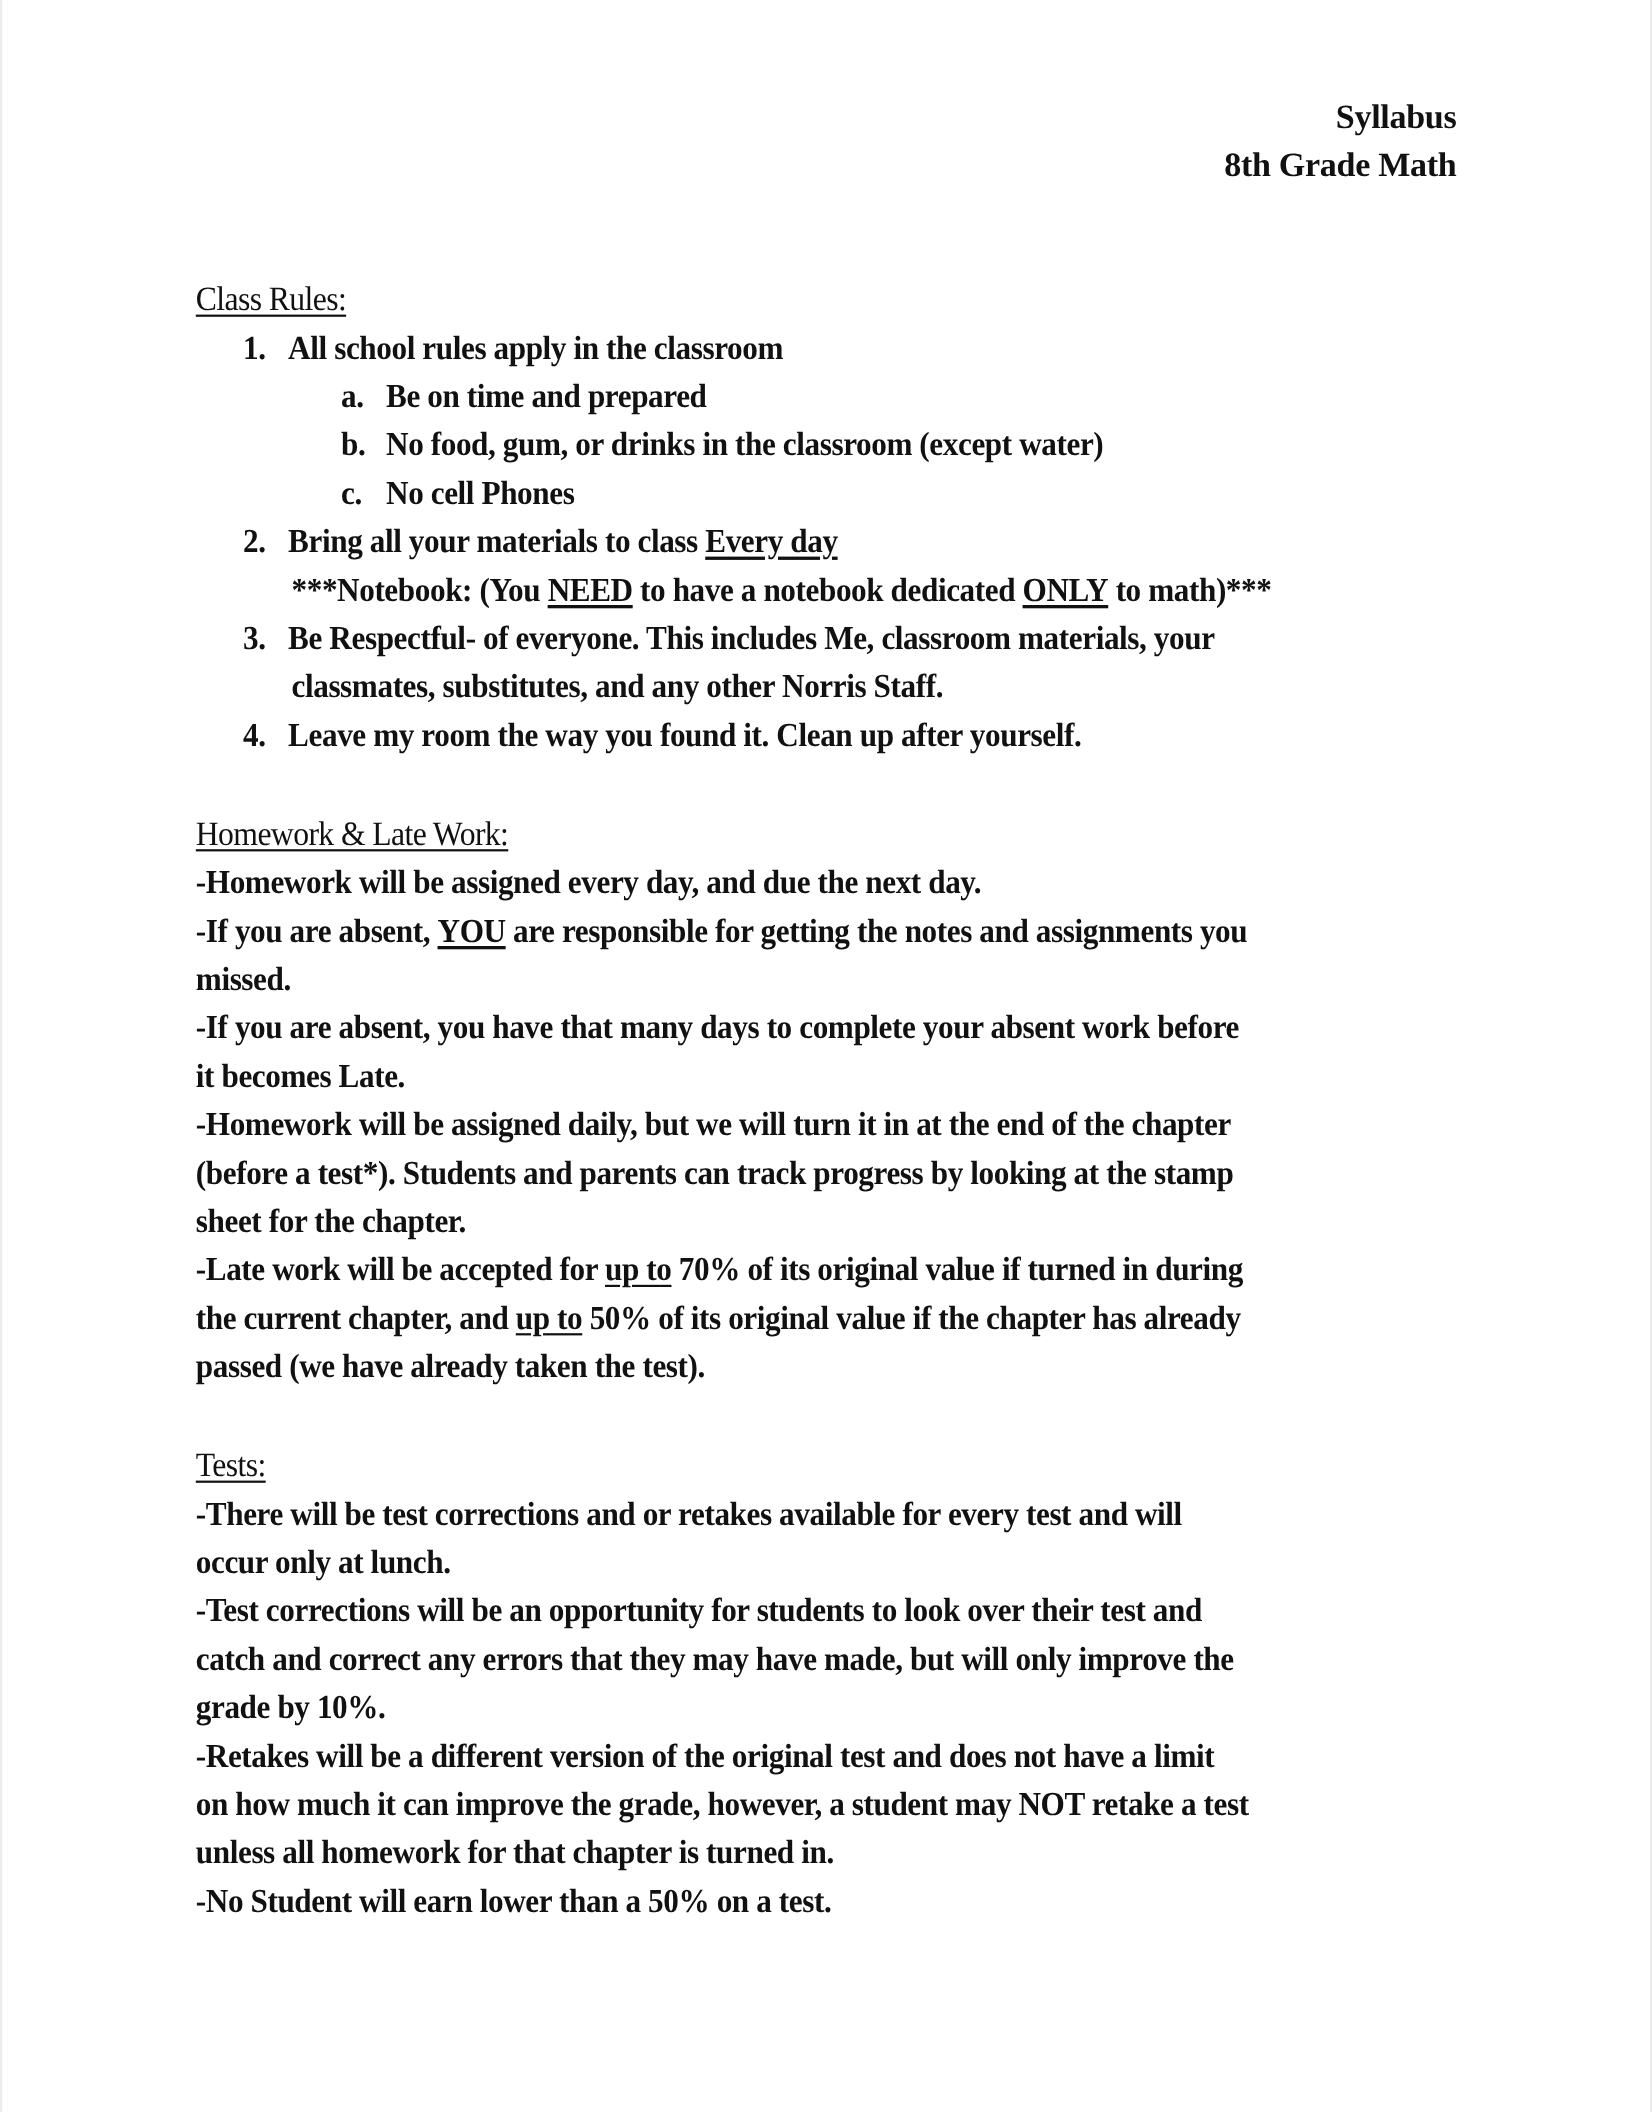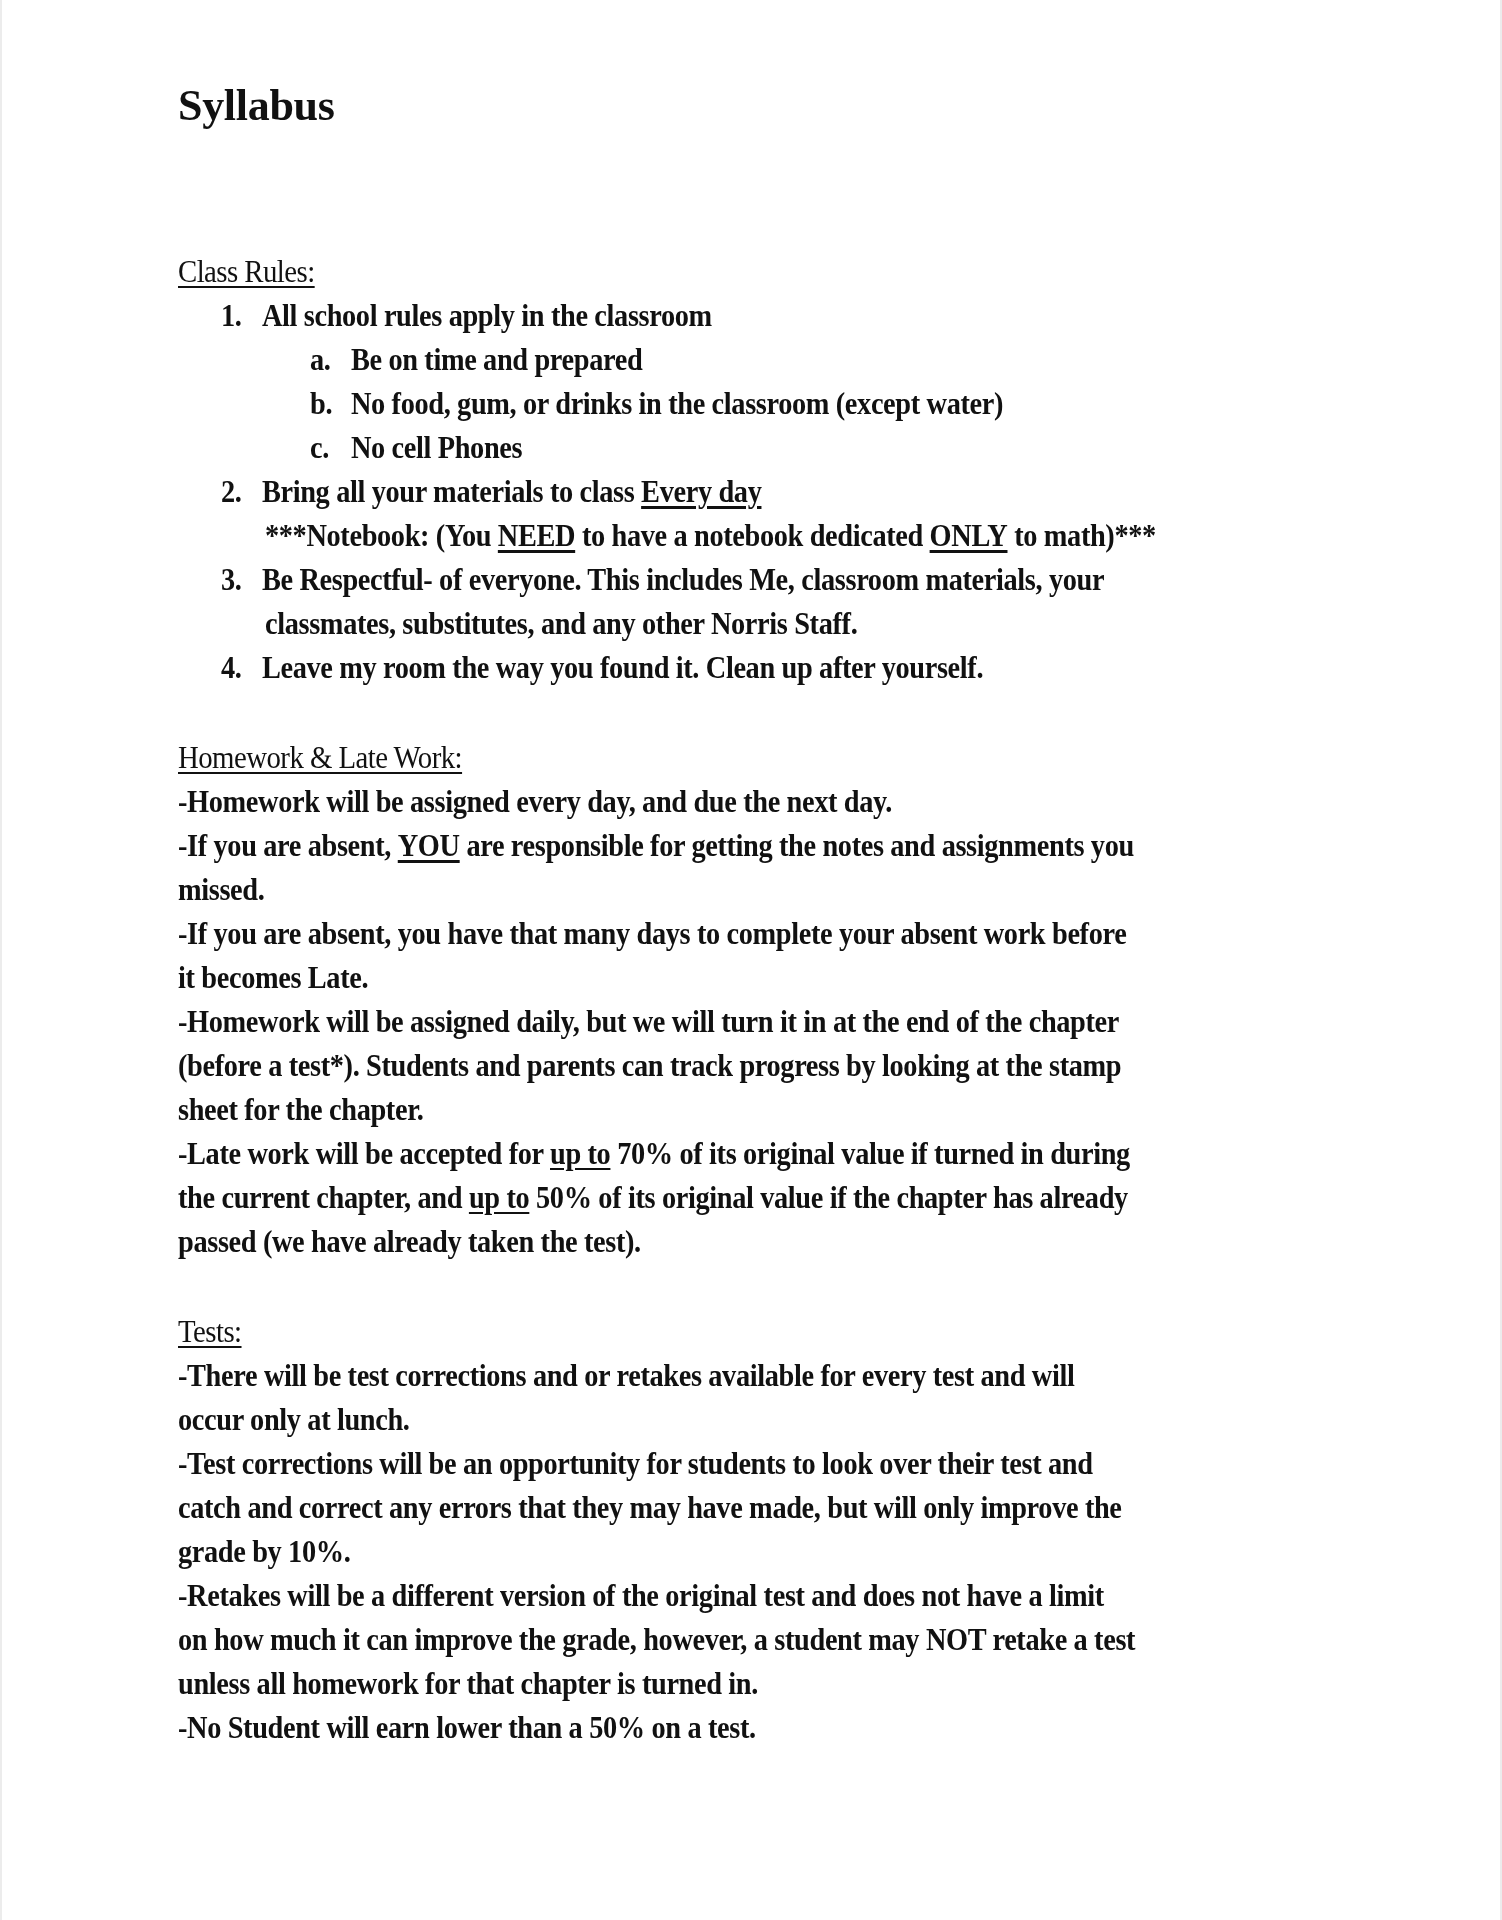--- a/index.html
+++ b/index.html
@@ -27,23 +27,23 @@
       position: absolute;
       left: 178px;
       top: 0;
       width: 1160px;
     }
     .title-block {
       position: absolute;
       left: 0;
       width: 1146px;
       top: 84px;
-      text-align: left;
+      text-align: right;
       font-weight: bold;
-      font-size: 44px;
+      font-size: 31px;
       line-height: 44px;
       letter-spacing: -0.3px;
     }
     .title-block div { white-space: nowrap; }
     .line {
       position: absolute;
       left: 0;
       white-space: nowrap;
       font-weight: bold;
       font-size: 30.5px;
@@ -70,20 +70,21 @@
 </head>
 <body>
 
 <div class="page-edge-left"></div>
 <div class="page-edge-right"></div>
 
 <div class="doc">
 
   <div class="title-block">
     <div>Syllabus</div>
+    <div>8th Grade Math</div>
   </div>
 
   <div class="line heading" style="top:250px">Class Rules:</div>
 
   <div class="line ind1" style="top:294px">
     <span class="num">1.</span><span>All school rules apply in the classroom</span>
   </div>
   <div class="line ind2" style="top:338px">
     <span class="num">a.</span><span>Be on time and prepared</span>
   </div>

